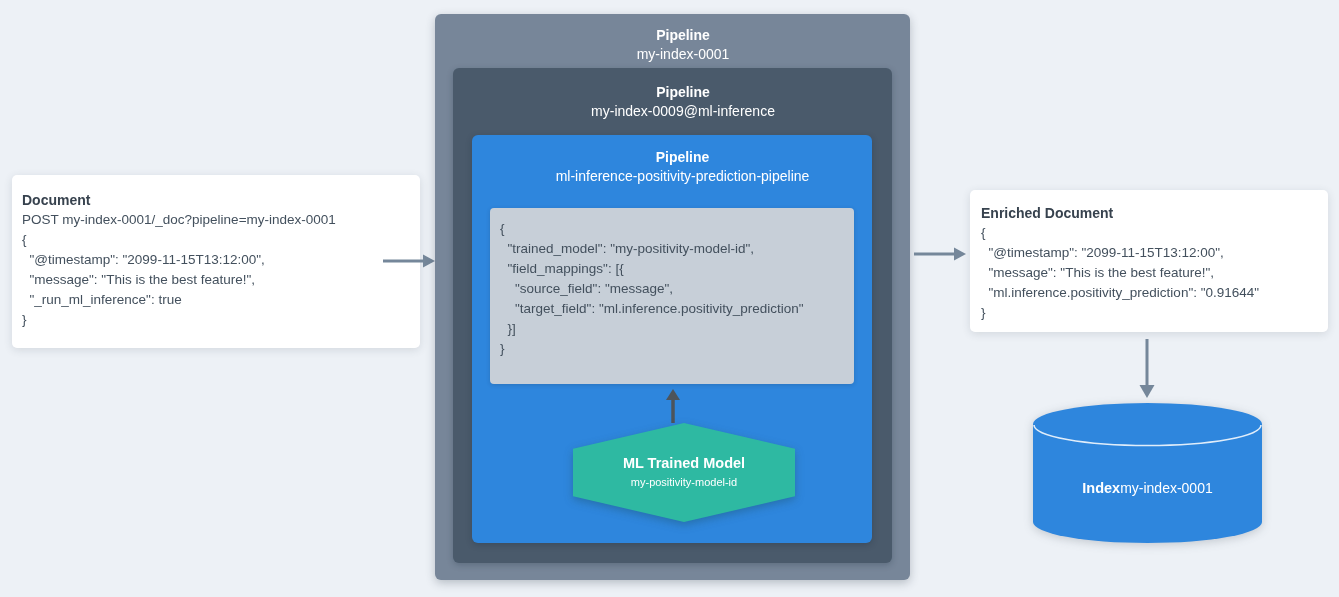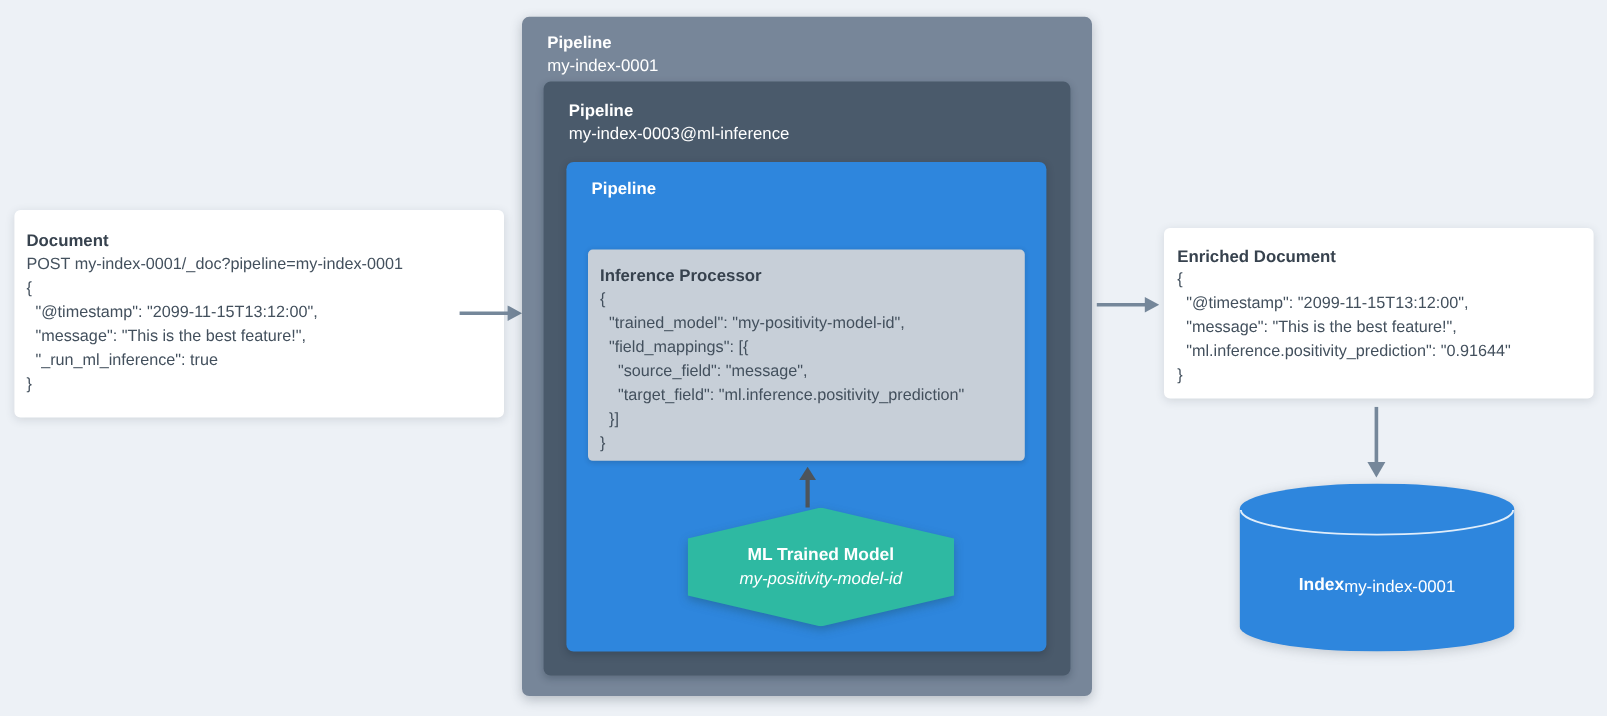--- a/index.html
+++ b/index.html
@@ -11,38 +11,38 @@
   .card-title{font-size:14px;font-weight:700;line-height:20px;color:#37424e;}
   .code-line{font-size:13.5px;line-height:20px;white-space:pre;color:#43505d;}
   .doc-card{left:12px;top:175px;width:408px;height:173px;padding:15px 8px 0 10px;}
   .enriched-card{left:970px;top:190px;width:358px;height:142px;padding:13px 24px 0 11px;}
 
   
   .pipe{position:absolute;box-sizing:border-box;border-radius:6px;}
   .pipe-outer{left:435px;top:14px;width:475px;height:566px;background:#778699;box-shadow:0 3px 10px rgba(40,55,70,.28);}
   .pipe-mid{left:18px;top:54px;width:439px;height:495px;background:#4a5a6b;box-shadow:0 2px 6px rgba(20,35,50,.25);}
   .pipe-inner{left:19px;top:67px;width:400px;height:408px;background:#2e86dd;box-shadow:0 2px 6px rgba(20,35,50,.25);}
-  .pipe-header{text-align:left;color:#ffffff;font-size:14px;line-height:19px;padding-left:21px;}
+  .pipe-header{text-align:center;color:#ffffff;font-size:14px;line-height:19px;padding-left:21px;}
   .pipe-outer>.pipe-header{padding-top:12px;}
   .pipe-mid>.pipe-header{padding-top:15px;}
   .pipe-inner>.pipe-header{padding-top:13px;}
   .pipe-header .t{font-weight:700;}
 
   
   .processor{position:absolute;left:18px;top:73px;width:364px;height:176px;background:#c7cfd8;border-radius:4px;
              box-sizing:border-box;padding:11px 6px 0 10px;color:#414e5b;box-shadow:0 1px 4px rgba(20,35,50,.18);}
   .processor .card-title{color:#37424e;}
 
   
   .hex-wrap{position:absolute;left:90px;top:288px;width:222px;height:99px;filter:drop-shadow(0 3px 4px rgba(20,60,60,.30));padding-left:11px;}
   .hex{width:100%;height:100%;background:#2eb9a2;
        clip-path:polygon(50% 0%,100% 26%,100% 74%,50% 100%,0% 74%,0% 26%);
        display:flex;flex-direction:column;justify-content:center;align-items:center;color:#ffffff;}
   .hex .t{font-weight:700;font-size:14.5px;line-height:20px;}
-  .hex .s{font-size:14px;line-height:19px;font-style:italic;}
+  .hex .s{font-size:11px;line-height:19px;}
 
   
   .arrow{position:absolute;}
 
   
   .cylinder{position:absolute;left:1033px;top:403px;width:229px;height:140px;filter:drop-shadow(0 2px 5px rgba(40,55,70,.22));}
   .cyl-label{position:absolute;left:0;right:0;top:42px;bottom:12px;display:flex;
              justify-content:center;align-items:center;color:#ffffff;}
   .cyl-label .t{font-weight:700;font-size:14.5px;line-height:20px;}
   .cyl-label .s{font-size:14px;line-height:19px;}
@@ -71,30 +71,30 @@
 
   <div class="pipe pipe-outer">
     <div class="pipe-header">
       <div class="t">Pipeline</div>
       <div class="s">my-index-0001</div>
     </div>
 
     <div class="pipe pipe-mid">
       <div class="pipe-header">
         <div class="t">Pipeline</div>
-        <div class="s">my-index-0003@ml-inference</div>
+        <div class="s">my-index-0009@ml-inference</div>
       </div>
 
       <div class="pipe pipe-inner">
         <div class="pipe-header">
           <div class="t">Pipeline</div>
+          <div class="s">ml-inference-positivity-prediction-pipeline</div>
         </div>
 
         <div class="processor">
-          <div class="card-title">Inference Processor</div>
           <div>
               <div class="code-line">{</div>
               <div class="code-line">  "trained_model": "my-positivity-model-id",</div>
               <div class="code-line">  "field_mappings": [{</div>
               <div class="code-line">    "source_field": "message",</div>
               <div class="code-line">    "target_field": "ml.inference.positivity_prediction"</div>
               <div class="code-line">  }]</div>
               <div class="code-line">}</div>
             </div>
         </div>

